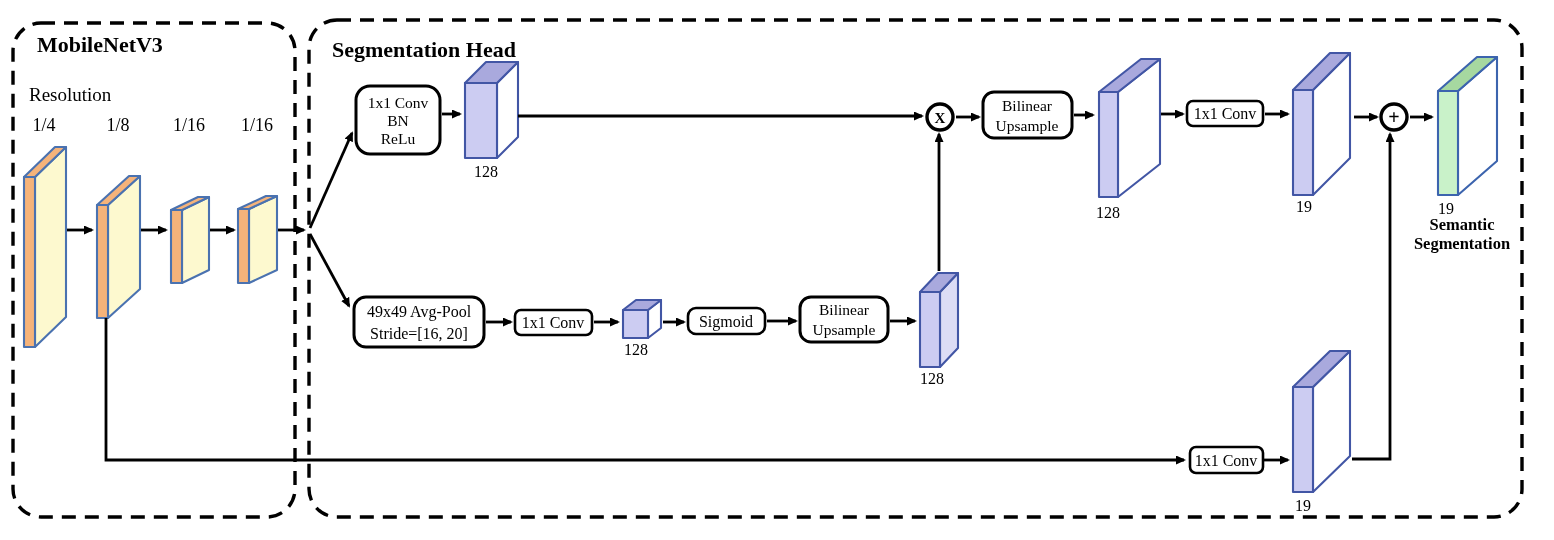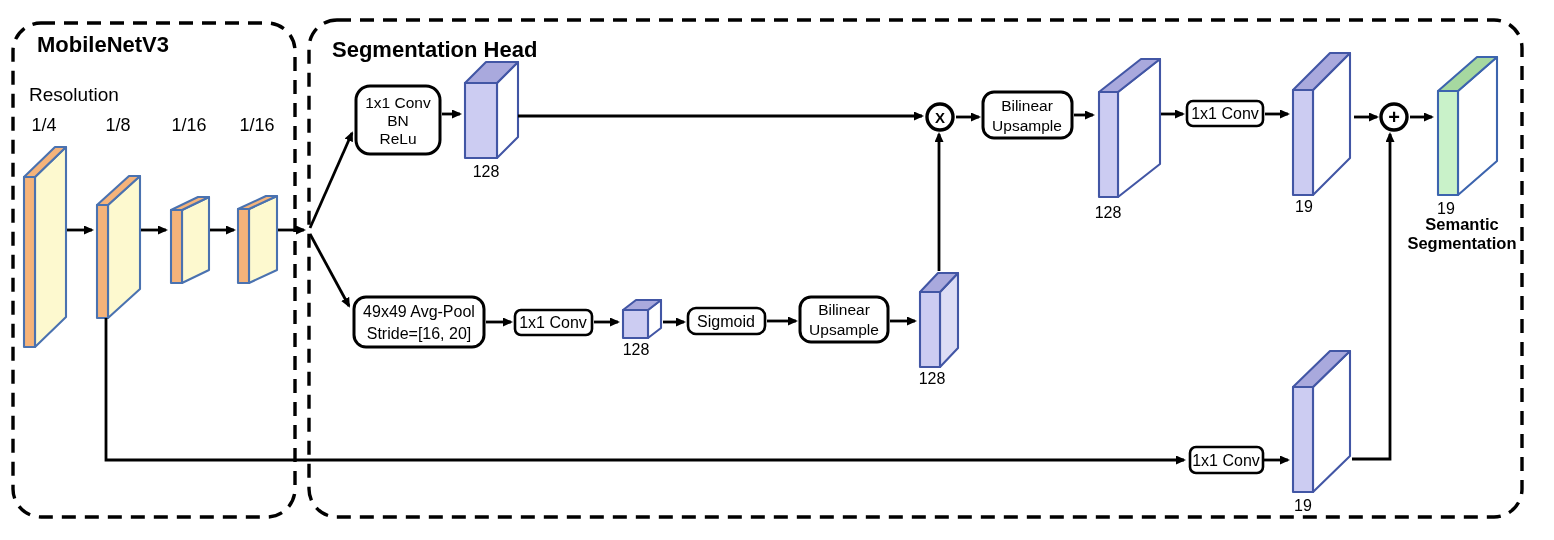--- a/index.html
+++ b/index.html
@@ -1,17 +1,17 @@
 <!DOCTYPE html>
 <html><head>
 <meta charset="utf-8">
 <style>
   html,body{margin:0;padding:0;background:#ffffff;}
   .stage{position:relative;width:1554px;height:540px;background:#ffffff;
-         font-family:Liberation Sans, sans-serif;}
+         font-family:Liberation Serif, serif;}
   svg{display:block;}
   .region{fill:none;stroke:#000000;stroke-width:3.4;stroke-dasharray:14 9;}
   .opbox{fill:#ffffff;stroke:#000000;stroke-width:3;}
   .opbox-sm{fill:#ffffff;stroke:#000000;stroke-width:2.6;}
   .node{fill:#ffffff;stroke:#000000;stroke-width:3.4;}
   .arrow{stroke:#000000;stroke-width:2.8;fill:none;marker-end:url(#ah);}
   .pedge{stroke:#4256a5;stroke-width:2.1;stroke-linejoin:round;}
   .fedge{stroke:#4a72b0;stroke-width:2.1;stroke-linejoin:round;}
   .gedge{stroke:#3c64ae;stroke-width:2.1;stroke-linejoin:round;}
   text{fill:#000000;}

